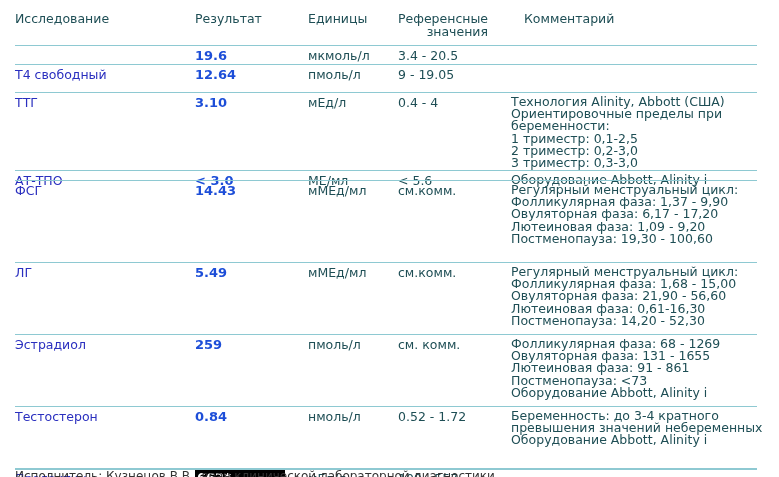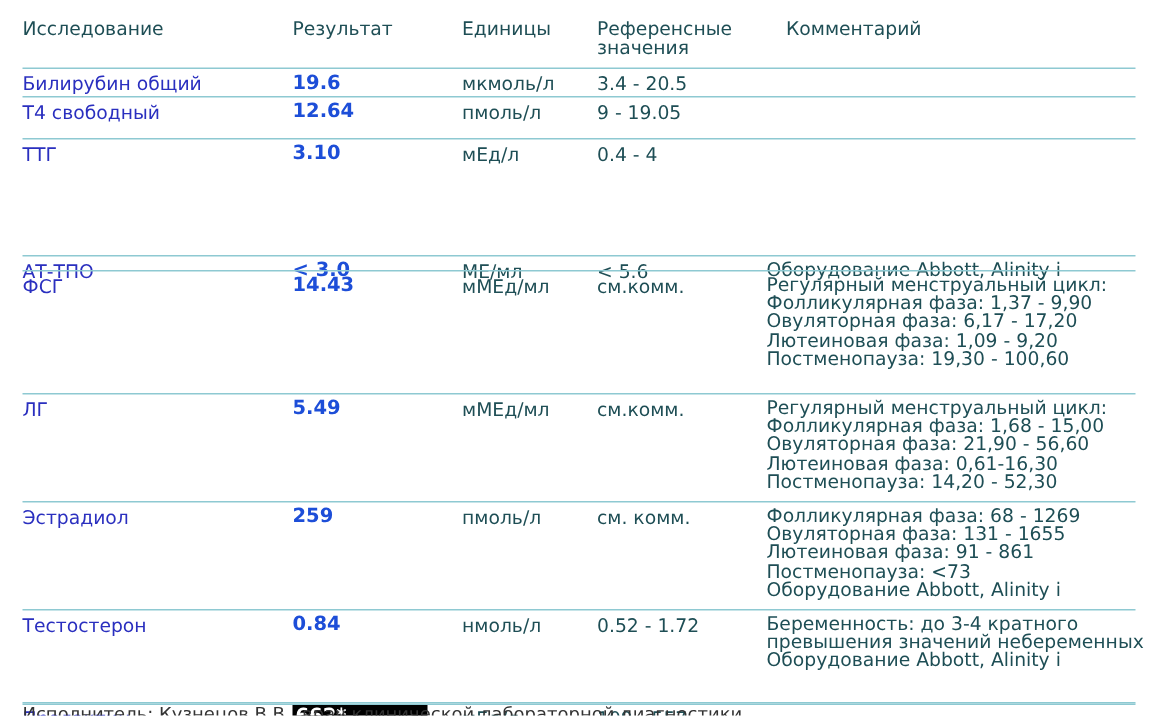--- a/index.html
+++ b/index.html
@@ -22,46 +22,51 @@
   .footer { position: absolute; left: 15px; top: 470px; color: #333; font-size: 12px; white-space: nowrap; }
   .endline { position: absolute; left: 15px; width: 742px; top: 469px; border-top: 1.5px solid #8ec9d2; }
 </style>
 </head>
 <body>
 
 <div class="hdr">
   <span class="c1">Исследование</span>
   <span class="c2">Результат</span>
   <span class="c3">Единицы</span>
-  <span class="c4" style="white-space:pre;line-height:13px;">Референсные
+  <span class="c4" style="white-space:pre;line-height:13px;text-align:right;">Референсные
 значения</span>
   <span class="c5">Комментарий</span>
 </div>
 
 <div class="row" style="top:45px;height:19px;">
-  <span class="name">Билирубин общий</span>
   <span class="res">19.6</span>
   <span class="unit">мкмоль/л</span>
   <span class="ref">3.4 - 20.5</span>
   <span class="comm"></span>
 </div>
 
 <div class="row" style="top:64px;height:20px;">
   <span class="name">Т4 свободный</span>
   <span class="res">12.64</span>
   <span class="unit">пмоль/л</span>
   <span class="ref">9 - 19.05</span>
   <span class="comm"></span>
 </div>
 
 <div class="row" style="top:92px;height:86px;">
   <span class="name">ТТГ</span>
   <span class="res">3.10</span>
   <span class="unit">мЕд/л</span>
   <span class="ref">0.4 - 4</span>
+  <span class="comm">Технология Alinity, Abbott (США)
+Ориентировочные пределы при
+беременности:
+1 триместр: 0,1-2,5
+2 триместр: 0,2-3,0
+3 триместр: 0,3-3,0</span>
 </div>
 
 <div class="row" style="top:170px;height:20px;">
   <span class="name">АТ-ТПО</span>
   <span class="res">&lt; 3.0</span>
   <span class="unit">МЕ/мл</span>
   <span class="ref">&lt; 5.6</span>
   <span class="comm">Оборудование Abbott, Alinity i</span>
 </div>
 

